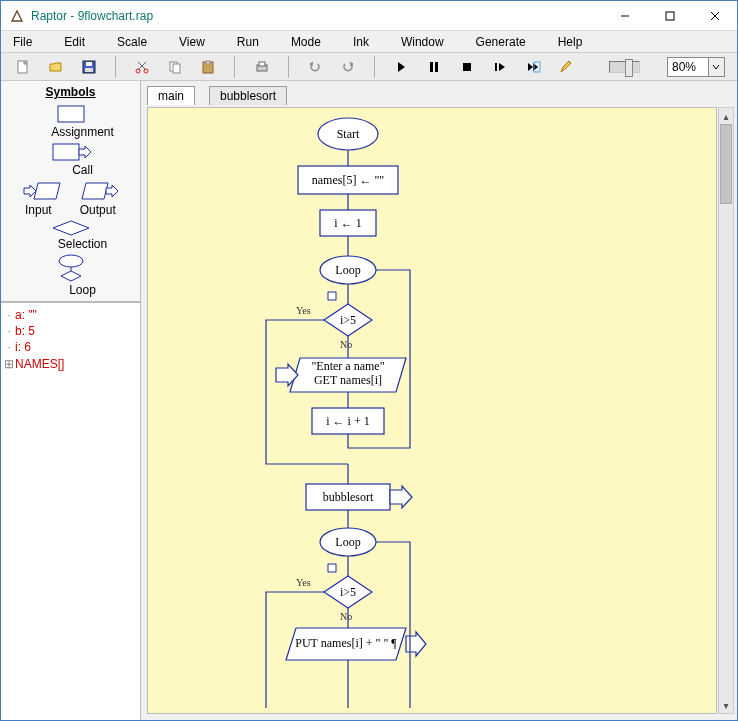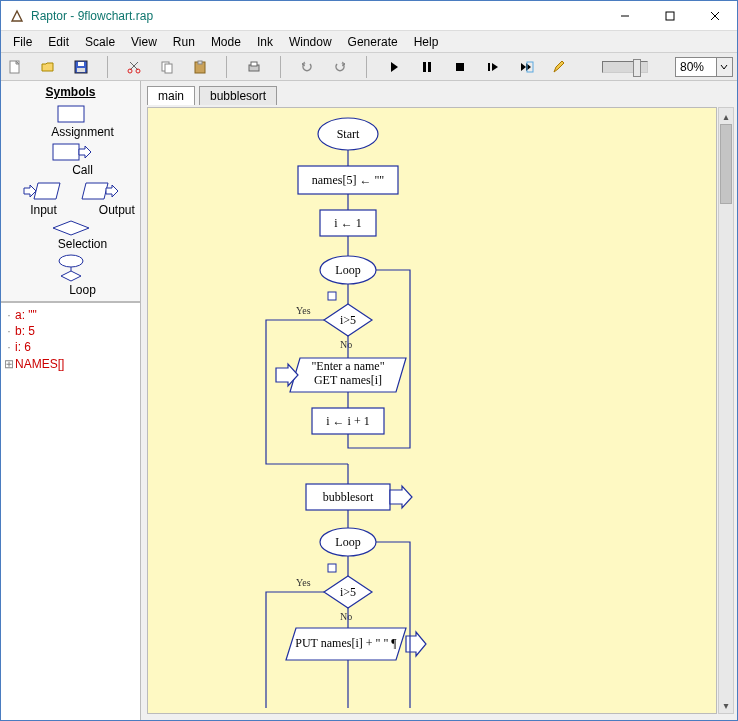--- a/index.html
+++ b/index.html
@@ -2,42 +2,42 @@
 <html><head>
 <meta charset="utf-8">
 <style>
   * { box-sizing: border-box; margin: 0; padding: 0; }
   body { font-family: "Segoe UI", Tahoma, sans-serif; font-size: 12px; background: #fff; width: 738px; height: 721px; overflow: hidden; border: 1px solid #4a7cc0; }
   .titlebar { height: 30px; background: #fff; display: flex; align-items: center; padding: 0 0 0 8px; border-bottom: 1px solid #ddd; }
   .titlebar .icon { width: 16px; height: 16px; margin-right: 6px; display:flex; align-items:center; justify-content:center;}
   .titlebar .title { flex: 1; font-size: 12px; color: #0f766e; }
   .winbtns { display: flex; height: 100%; }
   .winbtn { width: 45px; height: 29px; display: flex; align-items: center; justify-content: center; font-size: 12px; cursor: pointer; }
-  .menubar { height: 22px; display: flex; align-items: center; padding: 0 4px; gap: 0; background: #f0f0f0; border-bottom:1px solid #d0d0d0;}
+  .menubar { height: 22px; display: flex; align-items: center; padding: 0 4px; gap: 16px; background: #f0f0f0; border-bottom:1px solid #d0d0d0;}
   .menuitem { padding: 2px 8px; cursor: pointer; color:#000;}
-  .toolbar { height: 28px; background: #ececec; border-bottom: 1px solid #c8c8c8; display: flex; align-items: center; padding: 0 4px; gap: 13px; }
+  .toolbar { height: 28px; background: #ececec; border-bottom: 1px solid #c8c8c8; display: flex; align-items: center; padding: 0 12px; gap: 13px; }
   .tbtn { width: 24px; height: 24px; display: flex; align-items: center; justify-content: center; cursor: pointer; border:1px solid transparent; margin:0 1px;}
   .tsep { width: 2px; height: 22px; border-left: 1px solid #b0b0b0; margin: 0 3px; }
   .slider { width:110px; height:12px; background:#d8d8d8; margin:0 8px 0 20px; position:relative; border:1px inset #ccc;}
   .slider-thumb{ position:absolute; right:6px; top:-3px; width:8px; height:18px; background:#e8e8e8; border:1px solid #888;}
   .zoomsel { display:flex; align-items:center; margin-left:6px;}
   .zoomsel input{ width:42px; height:20px; font-size:12px; text-align:left; padding:0 4px; border:1px solid #888;}
   .zoomsel .dd{ width:16px; height:20px; border:1px solid #888; border-left:none; display:flex; align-items:center; justify-content:center; background:#eee;}
   .body { display:flex; height: calc(721px - 30px - 22px - 28px - 2px); }
   .sidebar { width:140px; border-right:1px solid #bbb; background:#f7f7f7; display:flex; flex-direction:column;}
   .symbols { padding:4px 0; text-align:center; border-bottom:1px solid #bbb;}
   .symbols .hdr { font-weight:bold; text-decoration:underline; font-size:12px; padding-bottom:2px;}
   .symrow { display:flex; justify-content:center; gap:18px; margin:2px 0;}
   .symlbl { font-size:12px; color:#000; margin-top:-2px;padding-left:24px;}
-  .symrowlbl { display:flex; justify-content:center; gap:18px;}
+  .symrowlbl { display:flex; gap:4px;}
   .watch { flex:1; background:#fff; border-top:1px solid #bbb; padding:4px 2px; color:#c00; font-size:12px; line-height:1.35;}
   .watch .row { display:flex; align-items:center;}
   .watch .ex { width:12px; display:inline-block; color:#888; text-align:center;}
   .canvaswrap { flex:1; position:relative; background:#f0f0f0;}
-  .tabs { display:flex; padding:4px 24px 0 6px; gap:4px;}
+  .tabs { display:flex; padding:4px 24px 0 6px; gap:14px;}
   .tab { padding:2px 10px; border:1px solid #999; border-bottom:none; background:#e8e8e8; font-size:12px; cursor:pointer; position:relative; top:1px;}
   .tab.active { background:#fff; }
   .canvas { position:absolute; top:26px; left:6px; right:20px; bottom:6px; background:#fef9c3; border:1px solid #bbb; overflow:hidden;}
   .vscroll { position:absolute; right:3px; top:26px; bottom:6px; width:16px; background:#e8e8e8; border:1px solid #ccc;}
   .vscroll .up,.vscroll .down{height:16px; display:flex;align-items:center;justify-content:center; color:#555; font-size:10px;}
   .vscroll .track{position:absolute; top:16px; bottom:16px; left:0; right:0;}
   .vscroll .thumb{position:absolute; top:0; left:1px; right:1px; height:80px; background:#c4c4c4; border:1px solid #aaa;}
   .vscroll .down{position:absolute;bottom:0;left:0;right:0;}
   svg { display:block;}
   .fc text { font-family:"Times New Roman",serif; font-size:12px;}

